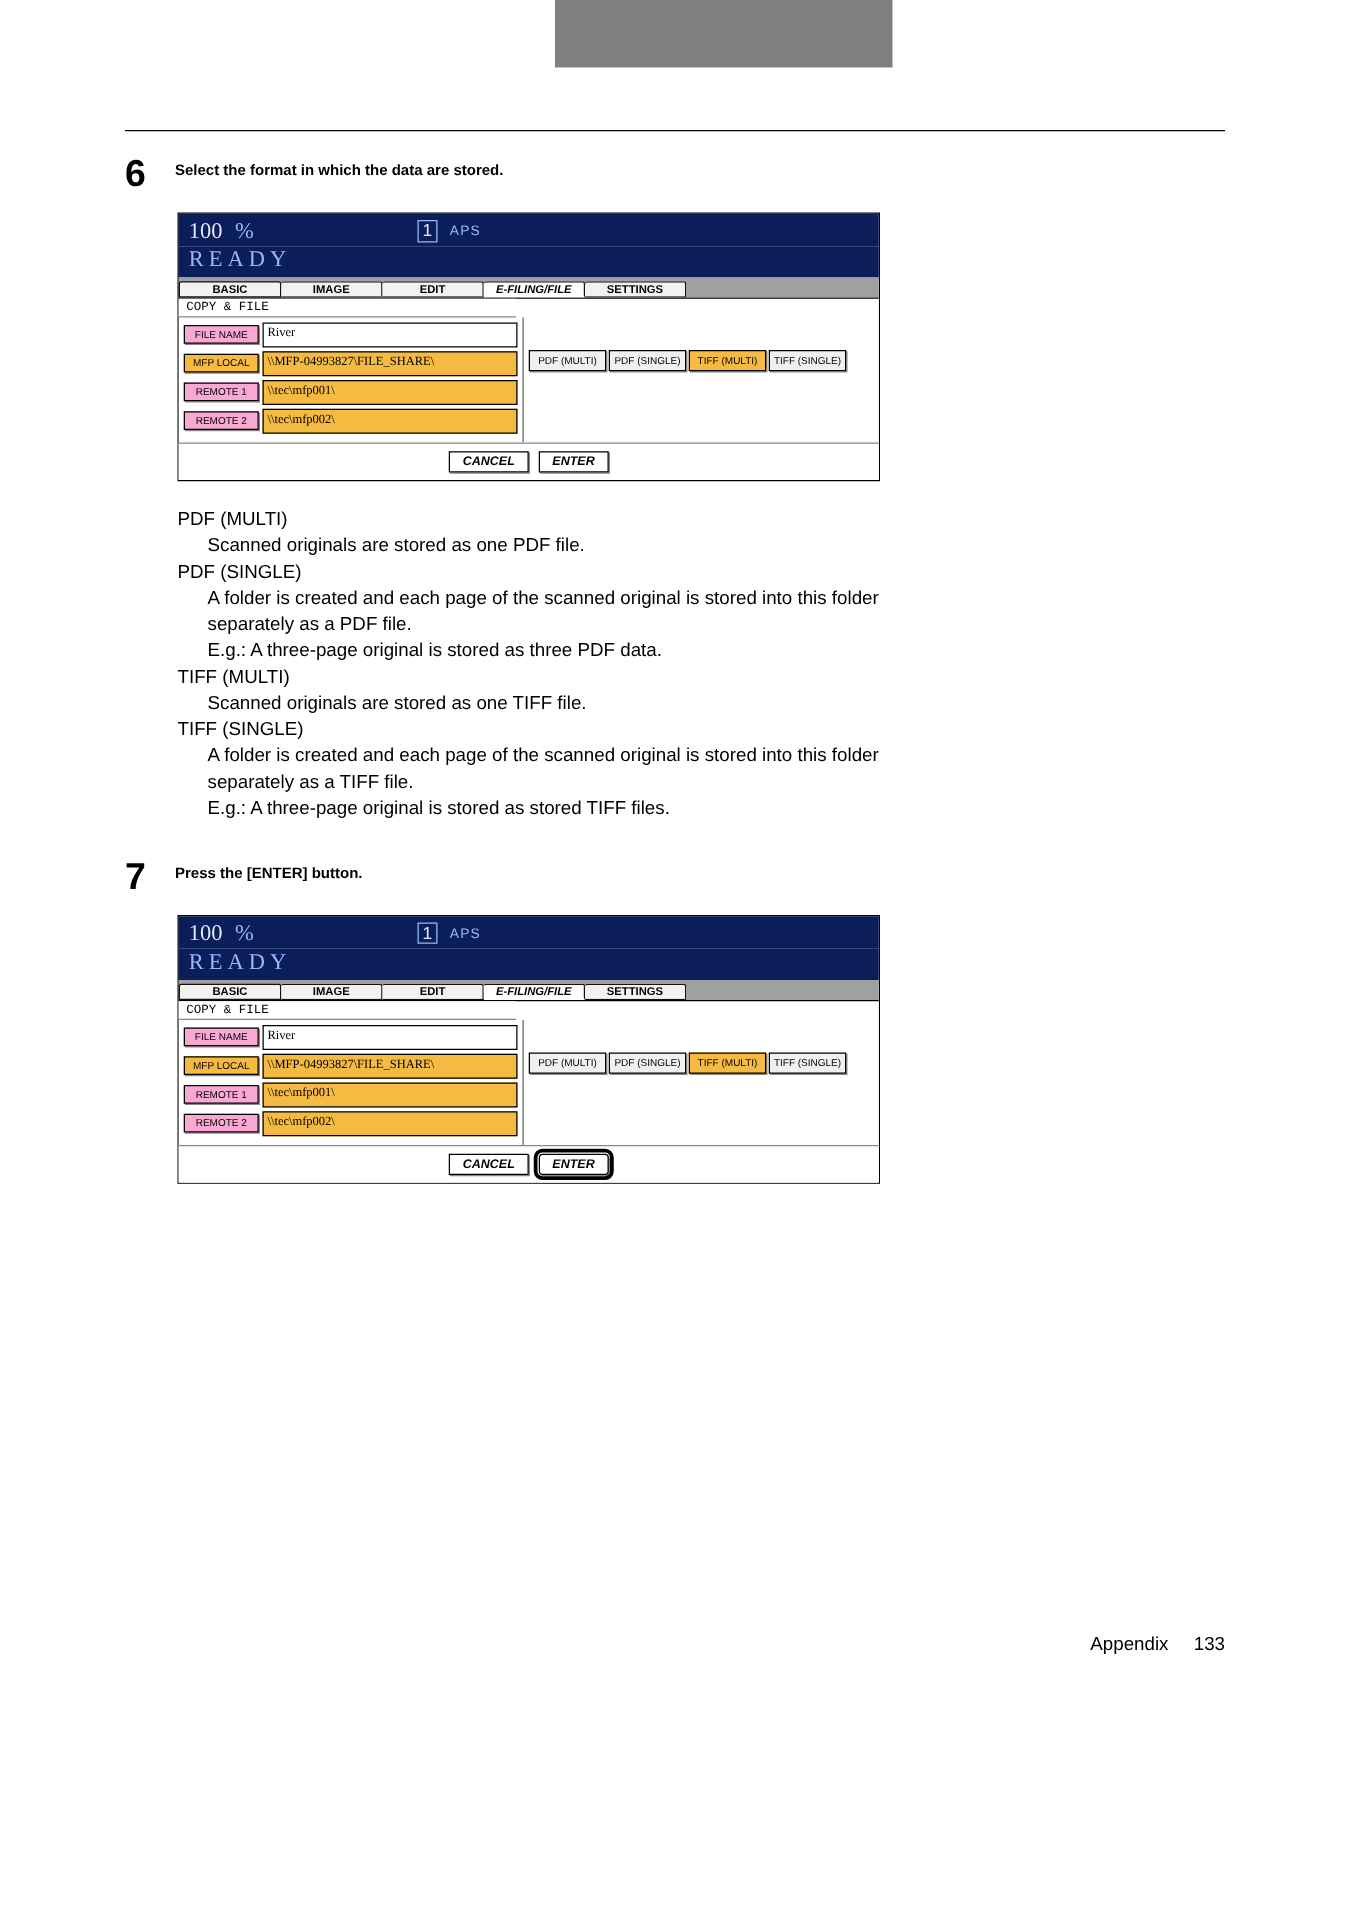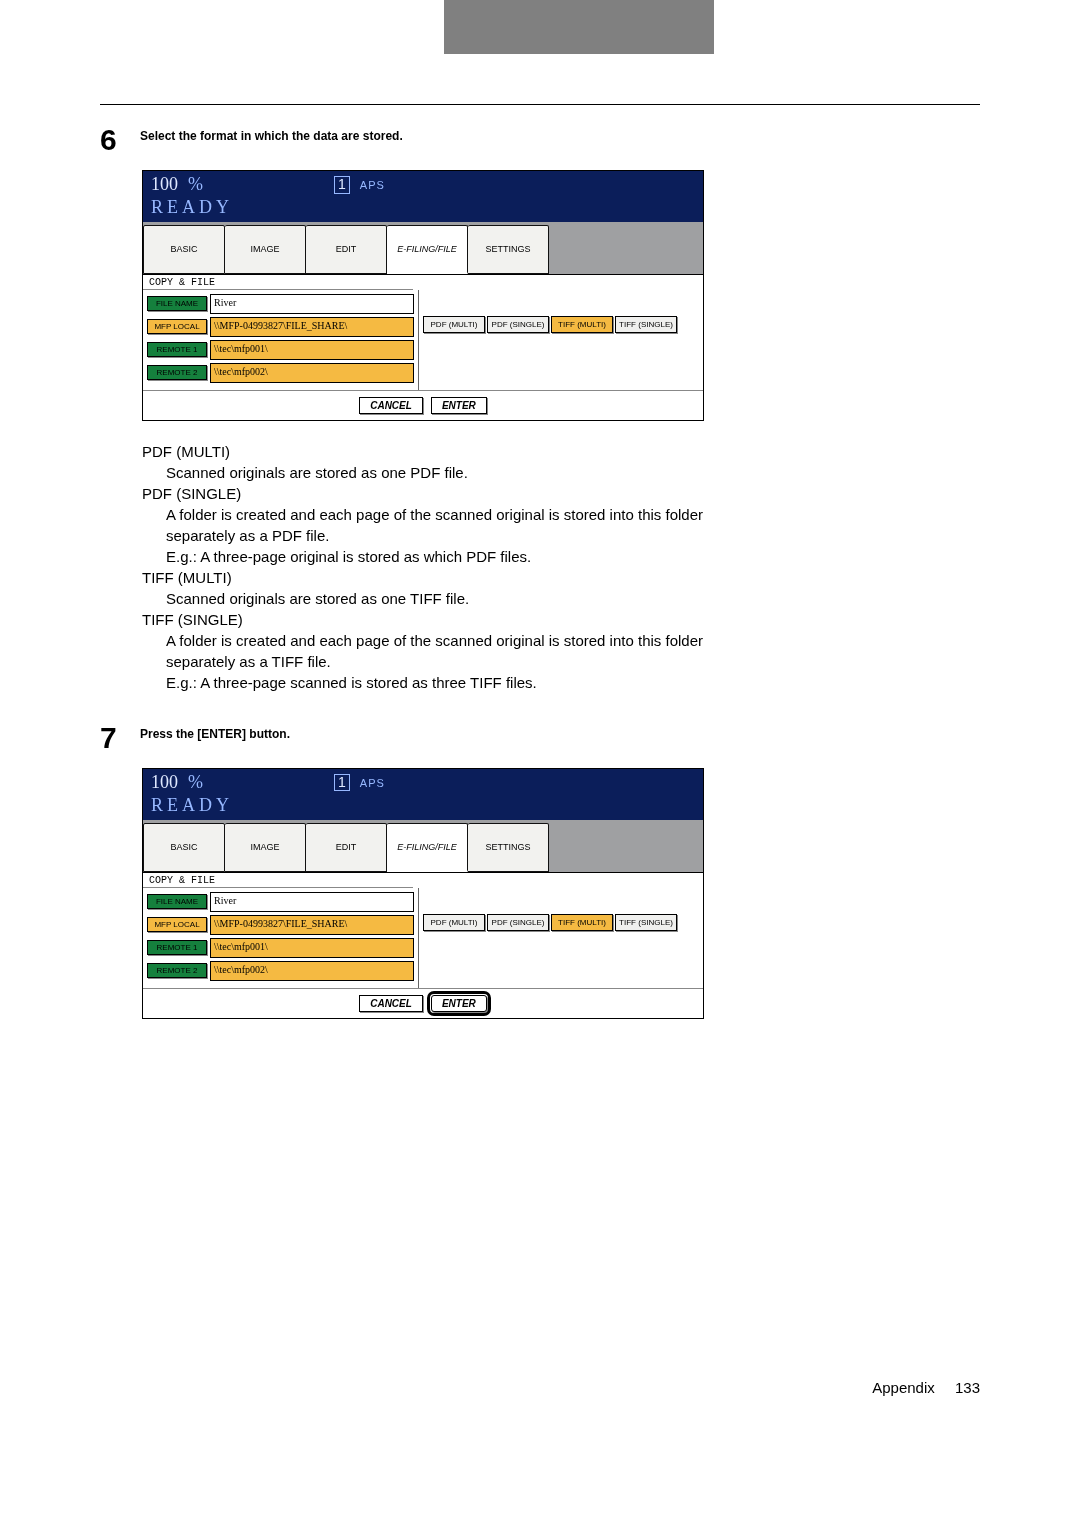--- a/index.html
+++ b/index.html
@@ -80,23 +80,23 @@
     letter-spacing:4px;
   }
   .tabs {
     display:flex;
   }
   .tab {
     border:1px solid #111;
     background:#f2f2ef;
     width:80px;
     text-align:center;
-    padding:18px 0;
+    padding:0 0;
     font-family:Arial;
-    font-weight:normal;
+    font-weight:bold;
     font-size:9px;
     border-radius:2px 2px 0 0;
     margin-top:0px;
   }
   .tab.active {
     background:#fff;
     border-bottom:2px solid #fff;
     font-style:italic;
   }
   .tab + .tab { border-left:none; }
@@ -109,21 +109,21 @@
     border-bottom:1px solid #888;
     background:#fff;
     width:260px;
   }
   .two-col { display:flex; }
   .leftcol { width:267px; border-right:1px solid #666; padding:4px 4px 4px 4px;}
   .rightcol { flex:1; padding:4px 4px 4px 4px;}
   .row { display:flex; align-items:center; margin-bottom:3px;}
   .lbl-btn {
     border:1px solid #000;
-    background:#15803d;
+    background:#f9a8d4;
     width:56px;
     text-align:center;
     font-family:Arial;
     font-size:8px;
     padding:2px 1px;
     margin-right:3px;
     box-shadow: 1px 1px 0 #888;
   }
   .lbl-btn.sel { background:#f5ba42; }
   .field {
@@ -257,26 +257,26 @@
         <div class="act-btn">ENTER</div>
       </div>
     </div>
   </div>
 
   <div class="descs">
     <div>PDF (MULTI)</div>
     <div style="margin-left:24px">Scanned originals are stored as one PDF file.</div>
     <div>PDF (SINGLE)</div>
     <div style="margin-left:24px">A folder is created and each page of the scanned original is stored into this folder separately as a PDF file.</div>
-    <div style="margin-left:24px">E.g.: A three-page original is stored as which PDF files.</div>
+    <div style="margin-left:24px">E.g.: A three-page original is stored as three PDF data.</div>
     <div>TIFF (MULTI)</div>
     <div style="margin-left:24px">Scanned originals are stored as one TIFF file.</div>
     <div>TIFF (SINGLE)</div>
     <div style="margin-left:24px">A folder is created and each page of the scanned original is stored into this folder separately as a TIFF file.</div>
-    <div style="margin-left:24px">E.g.: A three-page scanned is stored as three TIFF files.</div>
+    <div style="margin-left:24px">E.g.: A three-page original is stored as stored TIFF files.</div>
   </div>
 
   <div class="step">
     <div class="step-num">7</div>
     <div class="step-title">Press the [ENTER] button.</div>
   </div>
 
   <div class="panel">
     <div class="panel-header">
       <span class="ph-num">100</span>

